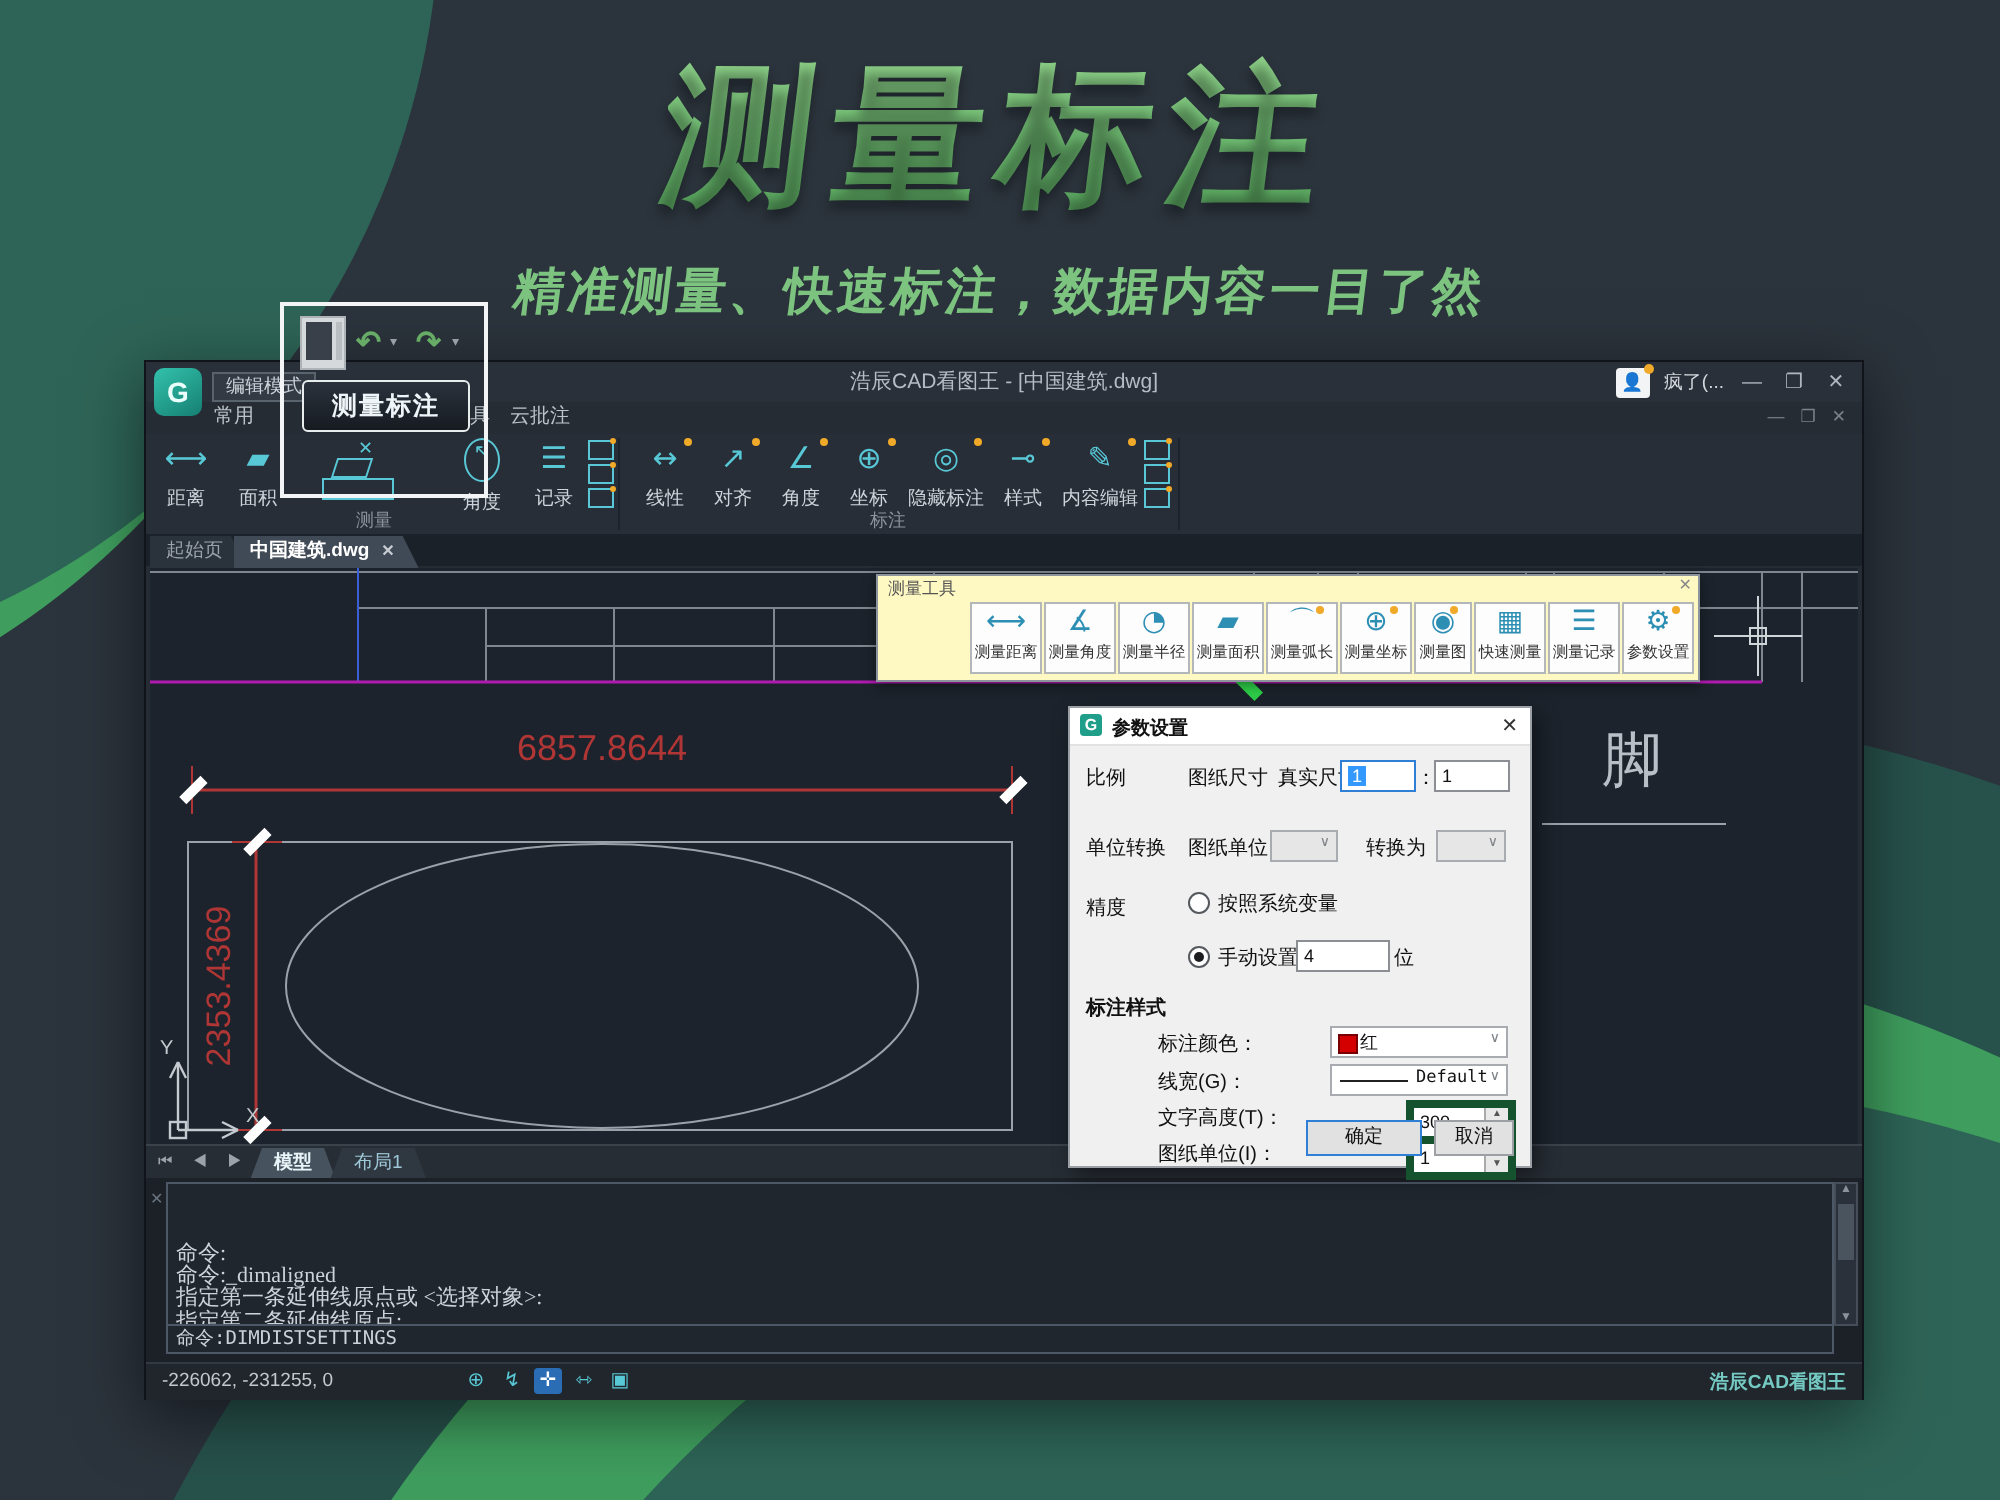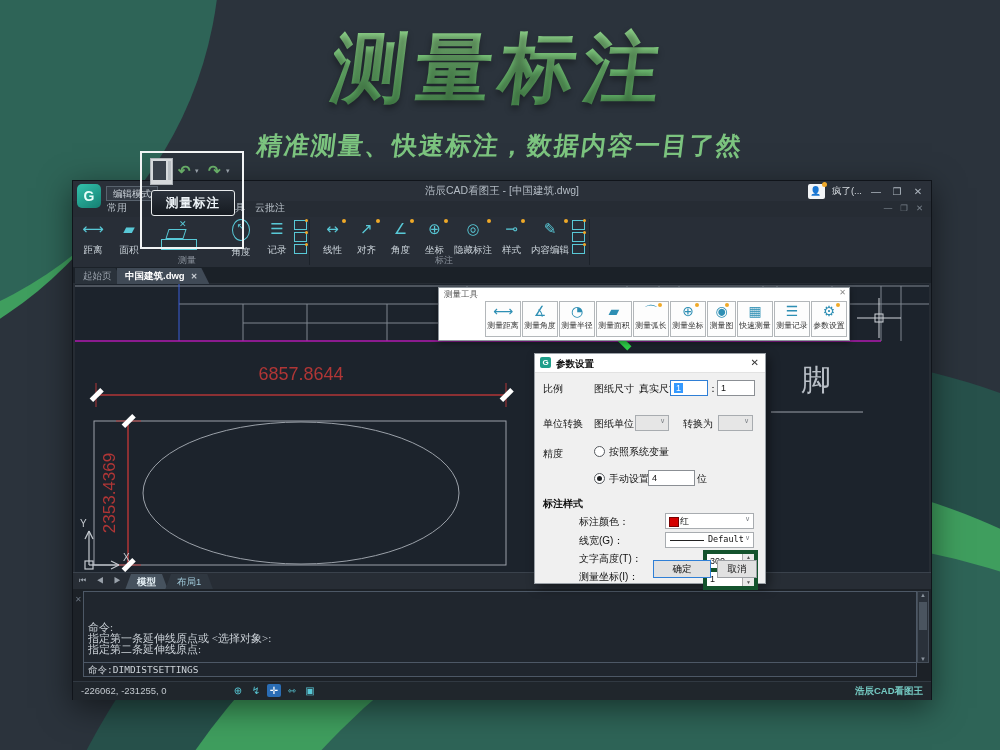--- a/index.html
+++ b/index.html
@@ -75,21 +75,21 @@
   .ghost-pump .arm{position:absolute;left:10px;top:8px;width:16px;height:8px;border:1.5px solid #58c8d6;transform:skewX(-18deg);}
   
   .doc-tabs{position:absolute;left:0;top:86px;right:0;height:16px;background:#1b2128;}
   .dtab{position:absolute;top:1px;height:16px;line-height:16px;padding:0 12px 0 8px;font-size:9.5px;
         color:#9aa2ac;background:#2a323b;clip-path:polygon(0 0,calc(100% - 8px) 0,100% 100%,0 100%);}
   .dtab.active{background:#404a56;color:#fff;font-weight:700;}
   .dtab .x{margin-left:6px;font-size:8px;color:#c7ccd2;}
   
   .canvas{position:absolute;left:2px;top:103px;width:854px;height:288px;background:#1c232c;overflow:hidden;}
   
-  .mtb{position:absolute;left:365px;top:106px;width:410px;height:52px;background:#ffffff;
+  .mtb{position:absolute;left:365px;top:106px;width:410px;height:52px;background:#fef9c3;
        border:1px solid #8d959c;box-shadow:0 2px 6px rgba(0,0,0,.4);z-index:30;}
   .mtb-title{position:absolute;left:5px;top:1px;font-size:8.5px;color:#555;}
   .mtb-close{position:absolute;right:3px;top:0px;font-size:8px;color:#888;}
   .mtb-row{position:absolute;left:2px;top:13px;right:2px;display:flex;gap:1px;padding-left:44px;}
   .mtb-btn{flex:1;background:#fdfdfd;border:1px solid #b3b7ba;height:34px;text-align:center;position:relative;}
   .mtb-btn .gi{color:#2e8fb4;font-size:14px;line-height:19px;}
   .mtb-btn .blabel{font-size:8.5px;color:#333;white-space:nowrap;transform:scale(.92);transform-origin:center top;display:block;}
   .mtb-btn:nth-child(5) .gi::after,.mtb-btn:nth-child(6) .gi::after,
   .mtb-btn:nth-child(7) .gi::after,.mtb-btn:nth-child(10) .gi::after{
      content:"";position:absolute;right:6px;top:1px;width:4px;height:4px;border-radius:50%;background:#f0a928;}
@@ -430,42 +430,42 @@
       <span class="dl" style="left:44px;top:180px">线宽(G)：</span>
       <span class="dsel white" style="left:130px;top:178px;width:87px">
         <span class="lwline"></span>
         <span class="lwtext">Default</span>
       </span>
       <span class="dl" style="left:44px;top:198px">文字高度(T)：</span>
       <span class="spinbox" style="left:168px;top:196px;width:44px"><span>300</span><span class="spin">
             <span>▲</span>
             <span>▼</span>
           </span></span>
-      <span class="dl" style="left:44px;top:216px">测量坐标(I)：</span>
+      <span class="dl" style="left:44px;top:216px">图纸单位(I)：</span>
       <span class="spinbox" style="left:168px;top:214px;width:44px"><span>1</span><span class="spin">
             <span>▲</span>
             <span>▼</span>
           </span></span>
 
       <span class="dbtn primary" style="left:118px;top:206px;width:56px;top:206px">确定</span>
       <span class="dbtn" style="left:182px;top:206px;width:38px">取消</span>
     </div>
 
     <div class="ltabs">
       <span class="lt-arrows">⏮ ◀ ▶ ⏭</span>
       <span class="ltab active" style="left:52px">模型</span>
       <span class="ltab idle" style="left:92px">布局1</span>
     </div>
 
     <div class="cmd">
       <span class="cmd-x">✕</span>
       <div class="cmd-inner">
         <div class="cmd-lines">
           
-        <div>命令:</div><div>指定第一条延伸线原点或 &lt;选择对象&gt;:</div><div>指定第二条延伸线原点:</div></div>
+        <div>命令:</div><div>命令:_dimaligned</div><div>指定第一条延伸线原点或 &lt;选择对象&gt;:</div><div>指定第二条延伸线原点:</div></div>
       </div>
       <div class="cmd-scroll">
         <span class="a" style="top:0">▲</span>
         <span class="thumb"></span>
         <span class="a" style="bottom:0">▼</span>
       </div>
       <div class="cmd-input">命令:DIMDISTSETTINGS</div>
     </div>
 
     <div class="status">

